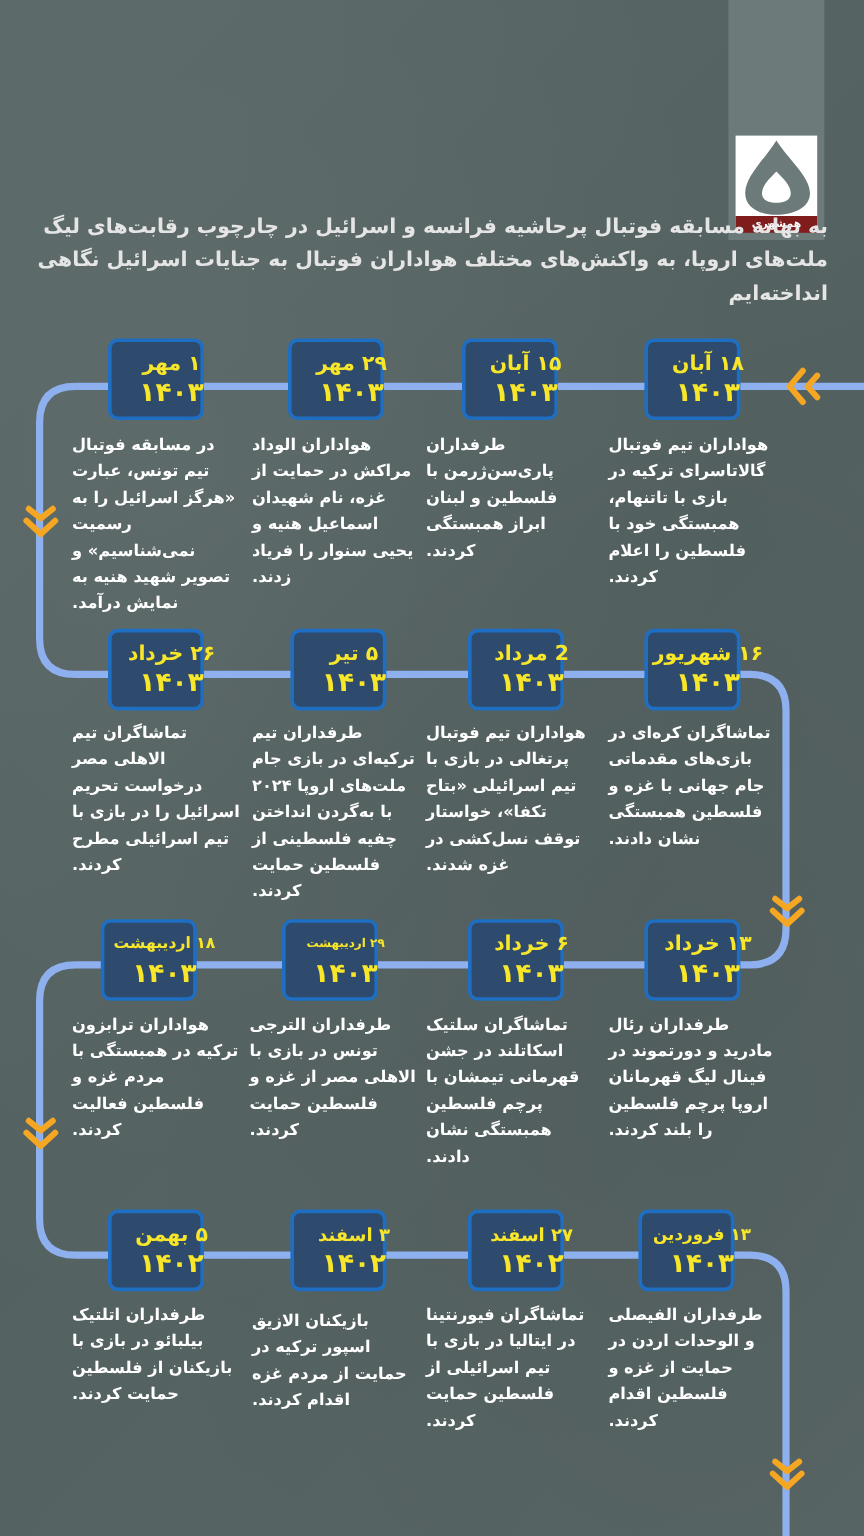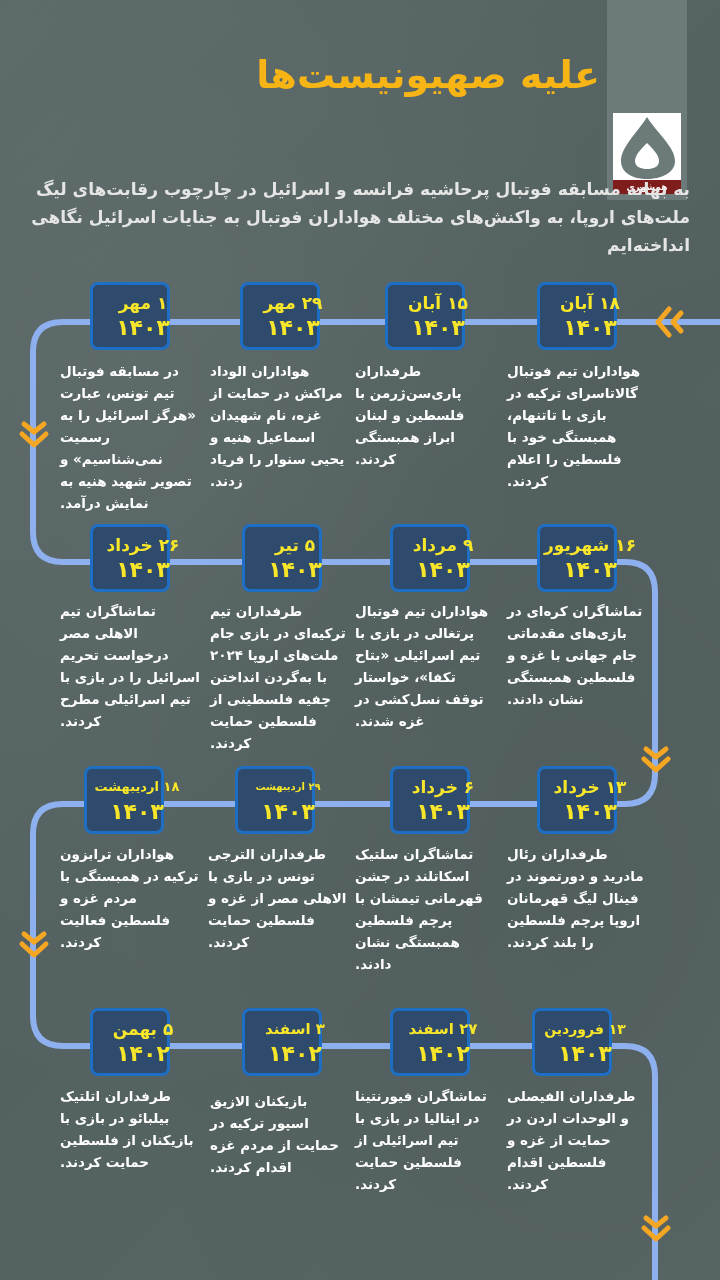--- a/index.html
+++ b/index.html
@@ -57,21 +57,20 @@
 <div class="logo-strip"></div>
 <div class="logo-box">
   <svg width="68" height="70" viewBox="0 0 68 70">
     <path d="M34 4 C24 20 8 34 8 48 C8 60 20 66 34 66 C48 66 62 60 62 48 C62 34 44 20 34 4 Z" fill="#6d7a7a"></path>
     <path d="M34 30 C28 36 22 42 22 48 C22 54 28 56 34 56 C40 56 46 54 46 48 C46 42 40 36 34 30 Z" fill="#ffffff"></path>
   </svg>
 </div>
 <div class="logo-text">همشهری</div>
 
 <div class="title">
-  <div>علیه صهیونیست‌ها</div>
 </div>
 <div class="intro">به بهانه مسابقه فوتبال پرحاشیه فرانسه و اسرائیل در چارچوب رقابت‌های لیگ ملت‌های اروپا، به واکنش‌های مختلف هواداران فوتبال به جنایات اسرائیل نگاهی انداخته‌ایم</div>
 
 <svg class="track" width="720" height="1280">
   <path d="M720 322 L63 322 Q33 322 33 352 L33 532 Q33 562 63 562 L625 562 Q655 562 655 592 L655 774 Q655 804 625 804 L63 804 Q33 804 33 834 L33 1016 Q33 1046 63 1046 L625 1046 Q655 1046 655 1076 L655 1280" fill="none" stroke="#8fb0ef" stroke-width="6"></path>
 </svg>
 
 <svg class="chev" style="left:655px;top:305px" width="30" height="34">
   <polyline points="14,4 3,17 14,30" fill="none" stroke="#f5a623" stroke-width="5" stroke-linecap="round" stroke-linejoin="round"></polyline>
   <polyline points="26,8 18,17 26,26" fill="none" stroke="#f5a623" stroke-width="5" stroke-linecap="round" stroke-linejoin="round"></polyline>
@@ -113,21 +112,21 @@
     <div class="y">۱۴۰۳</div>
   </div>
 <div class="desc" style="left:60px;top:360px">در مسابقه فوتبال تیم تونس، عبارت «هرگز اسرائیل را به رسمیت نمی‌شناسیم» و تصویر شهید هنیه به نمایش درآمد.</div>
 
 <div class="date-box" style="left:537px;top:524px">
     <div class="d">۱۶ شهریور</div>
     <div class="y">۱۴۰۳</div>
   </div>
 <div class="desc" style="left:507px;top:600px">تماشاگران کره‌ای در بازی‌های مقدماتی جام جهانی با غزه و فلسطین همبستگی نشان دادند.</div>
 <div class="date-box" style="left:390px;top:524px">
-    <div class="d">۹ مرداد</div>
+    <div class="d">2 مرداد</div>
     <div class="y">۱۴۰۳</div>
   </div>
 <div class="desc" style="left:355px;top:600px">هواداران تیم فوتبال پرتغالی در بازی با تیم اسرائیلی «بتاح تکفا»، خواستار توقف نسل‌کشی در غزه شدند.</div>
 <div class="date-box" style="left:242px;top:524px">
     <div class="d">۵ تیر</div>
     <div class="y">۱۴۰۳</div>
   </div>
 <div class="desc" style="left:210px;top:600px">طرفداران تیم ترکیه‌ای در بازی جام ملت‌های اروپا ۲۰۲۴ با به‌گردن انداختن چفیه فلسطینی از فلسطین حمایت کردند.</div>
 <div class="date-box" style="left:90px;top:524px">
     <div class="d">۲۶ خرداد</div>

